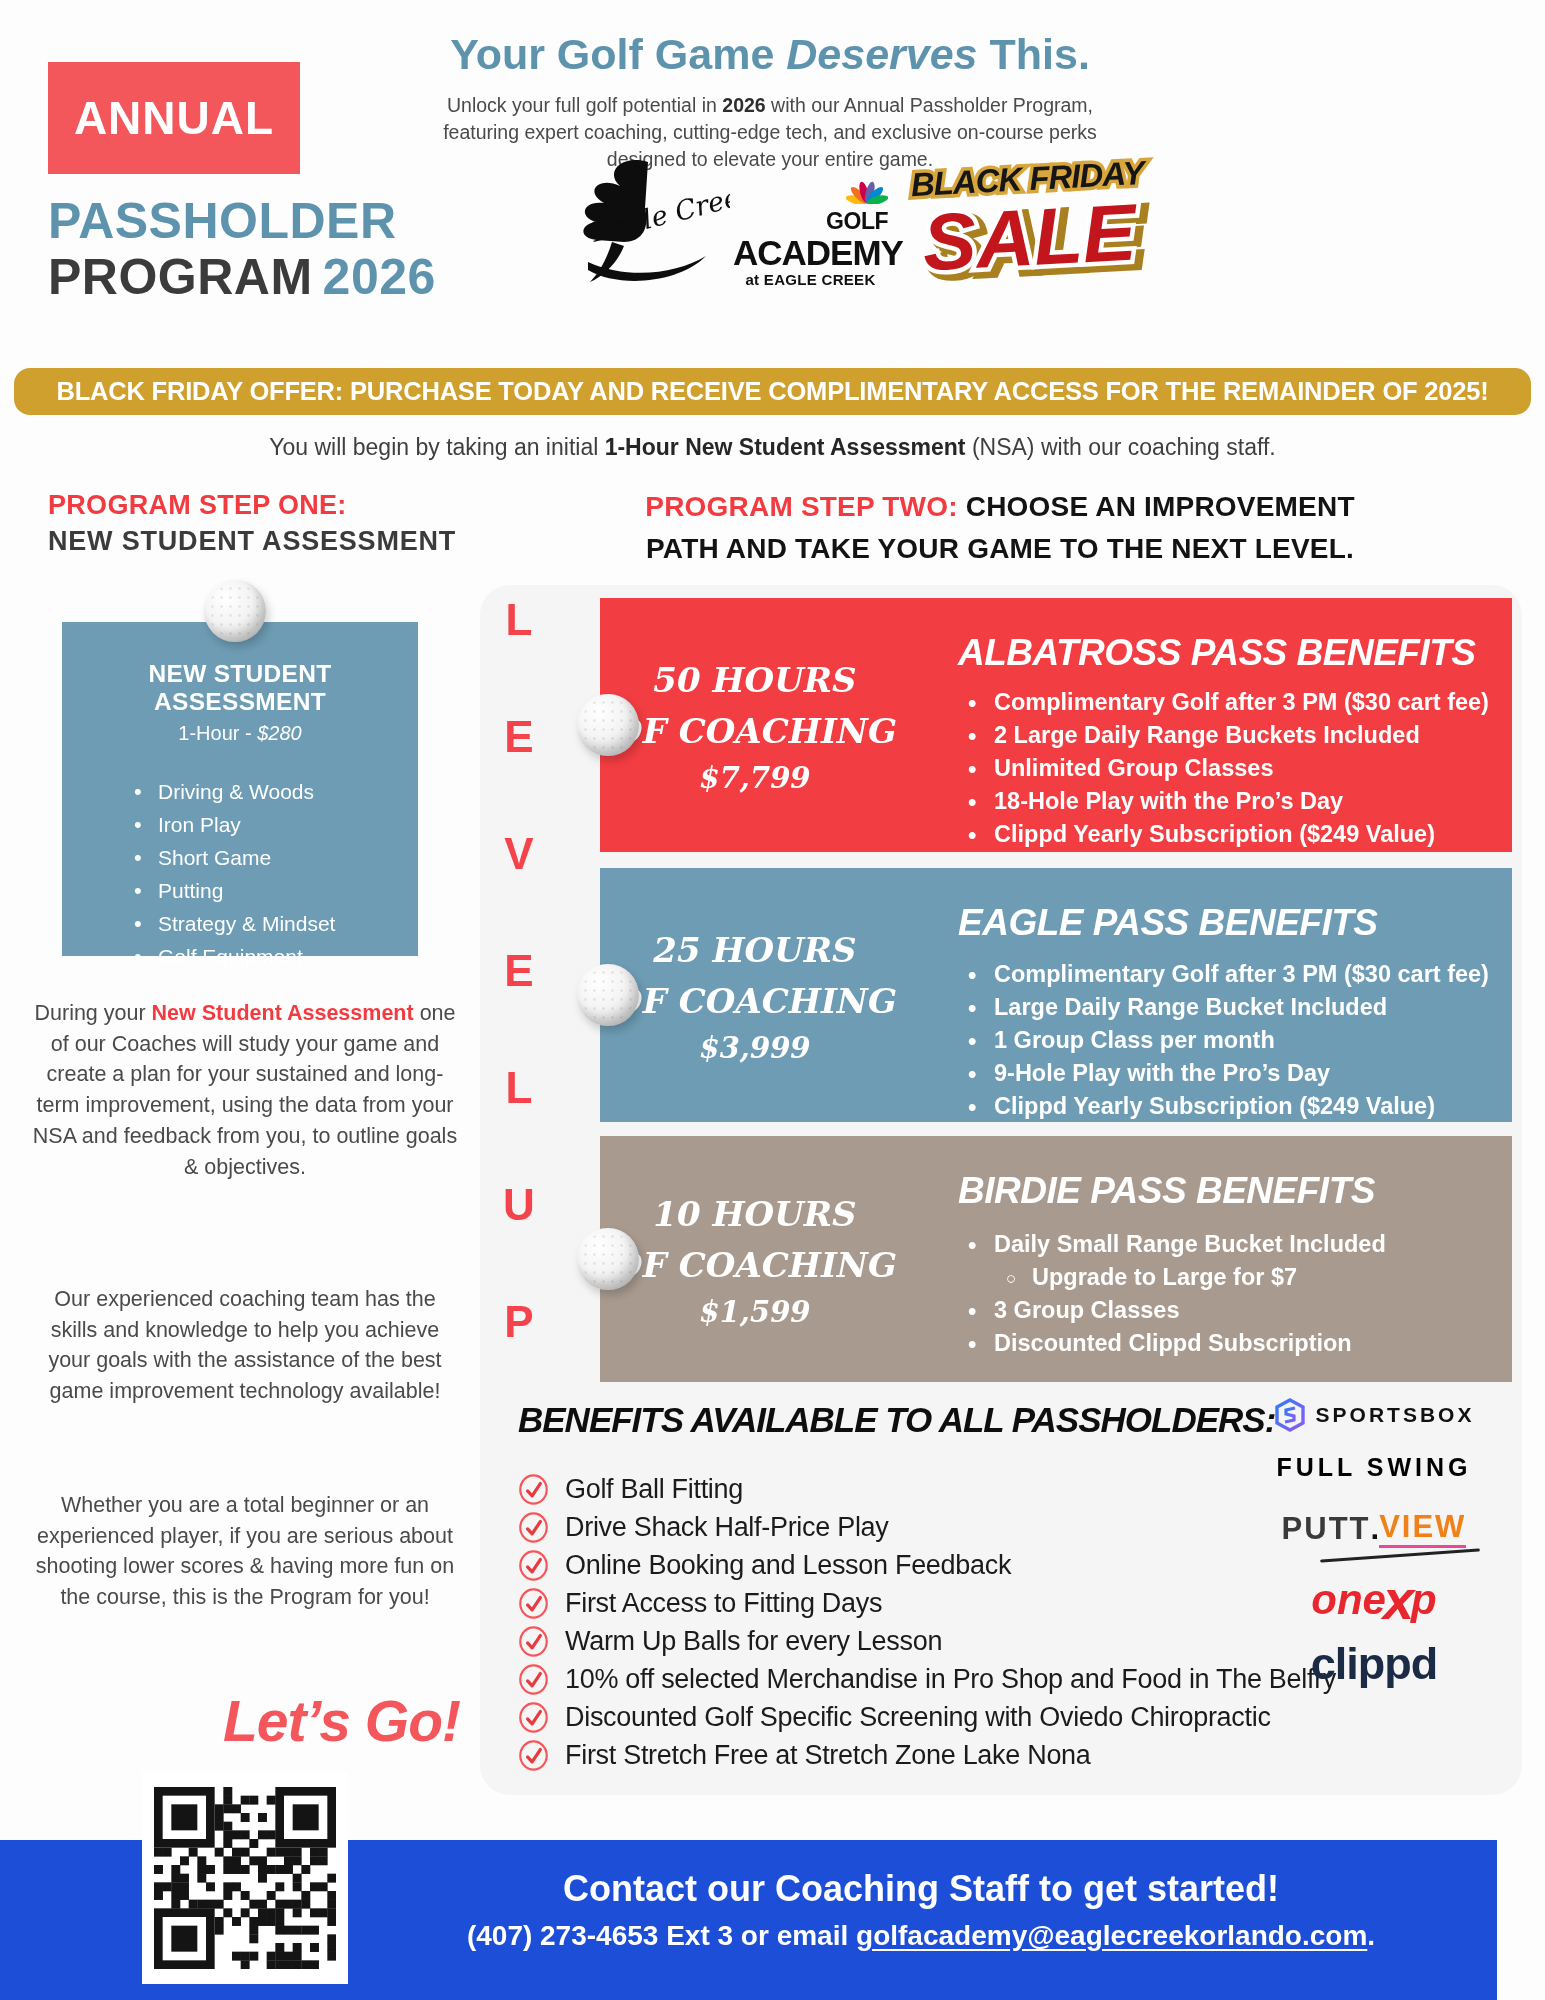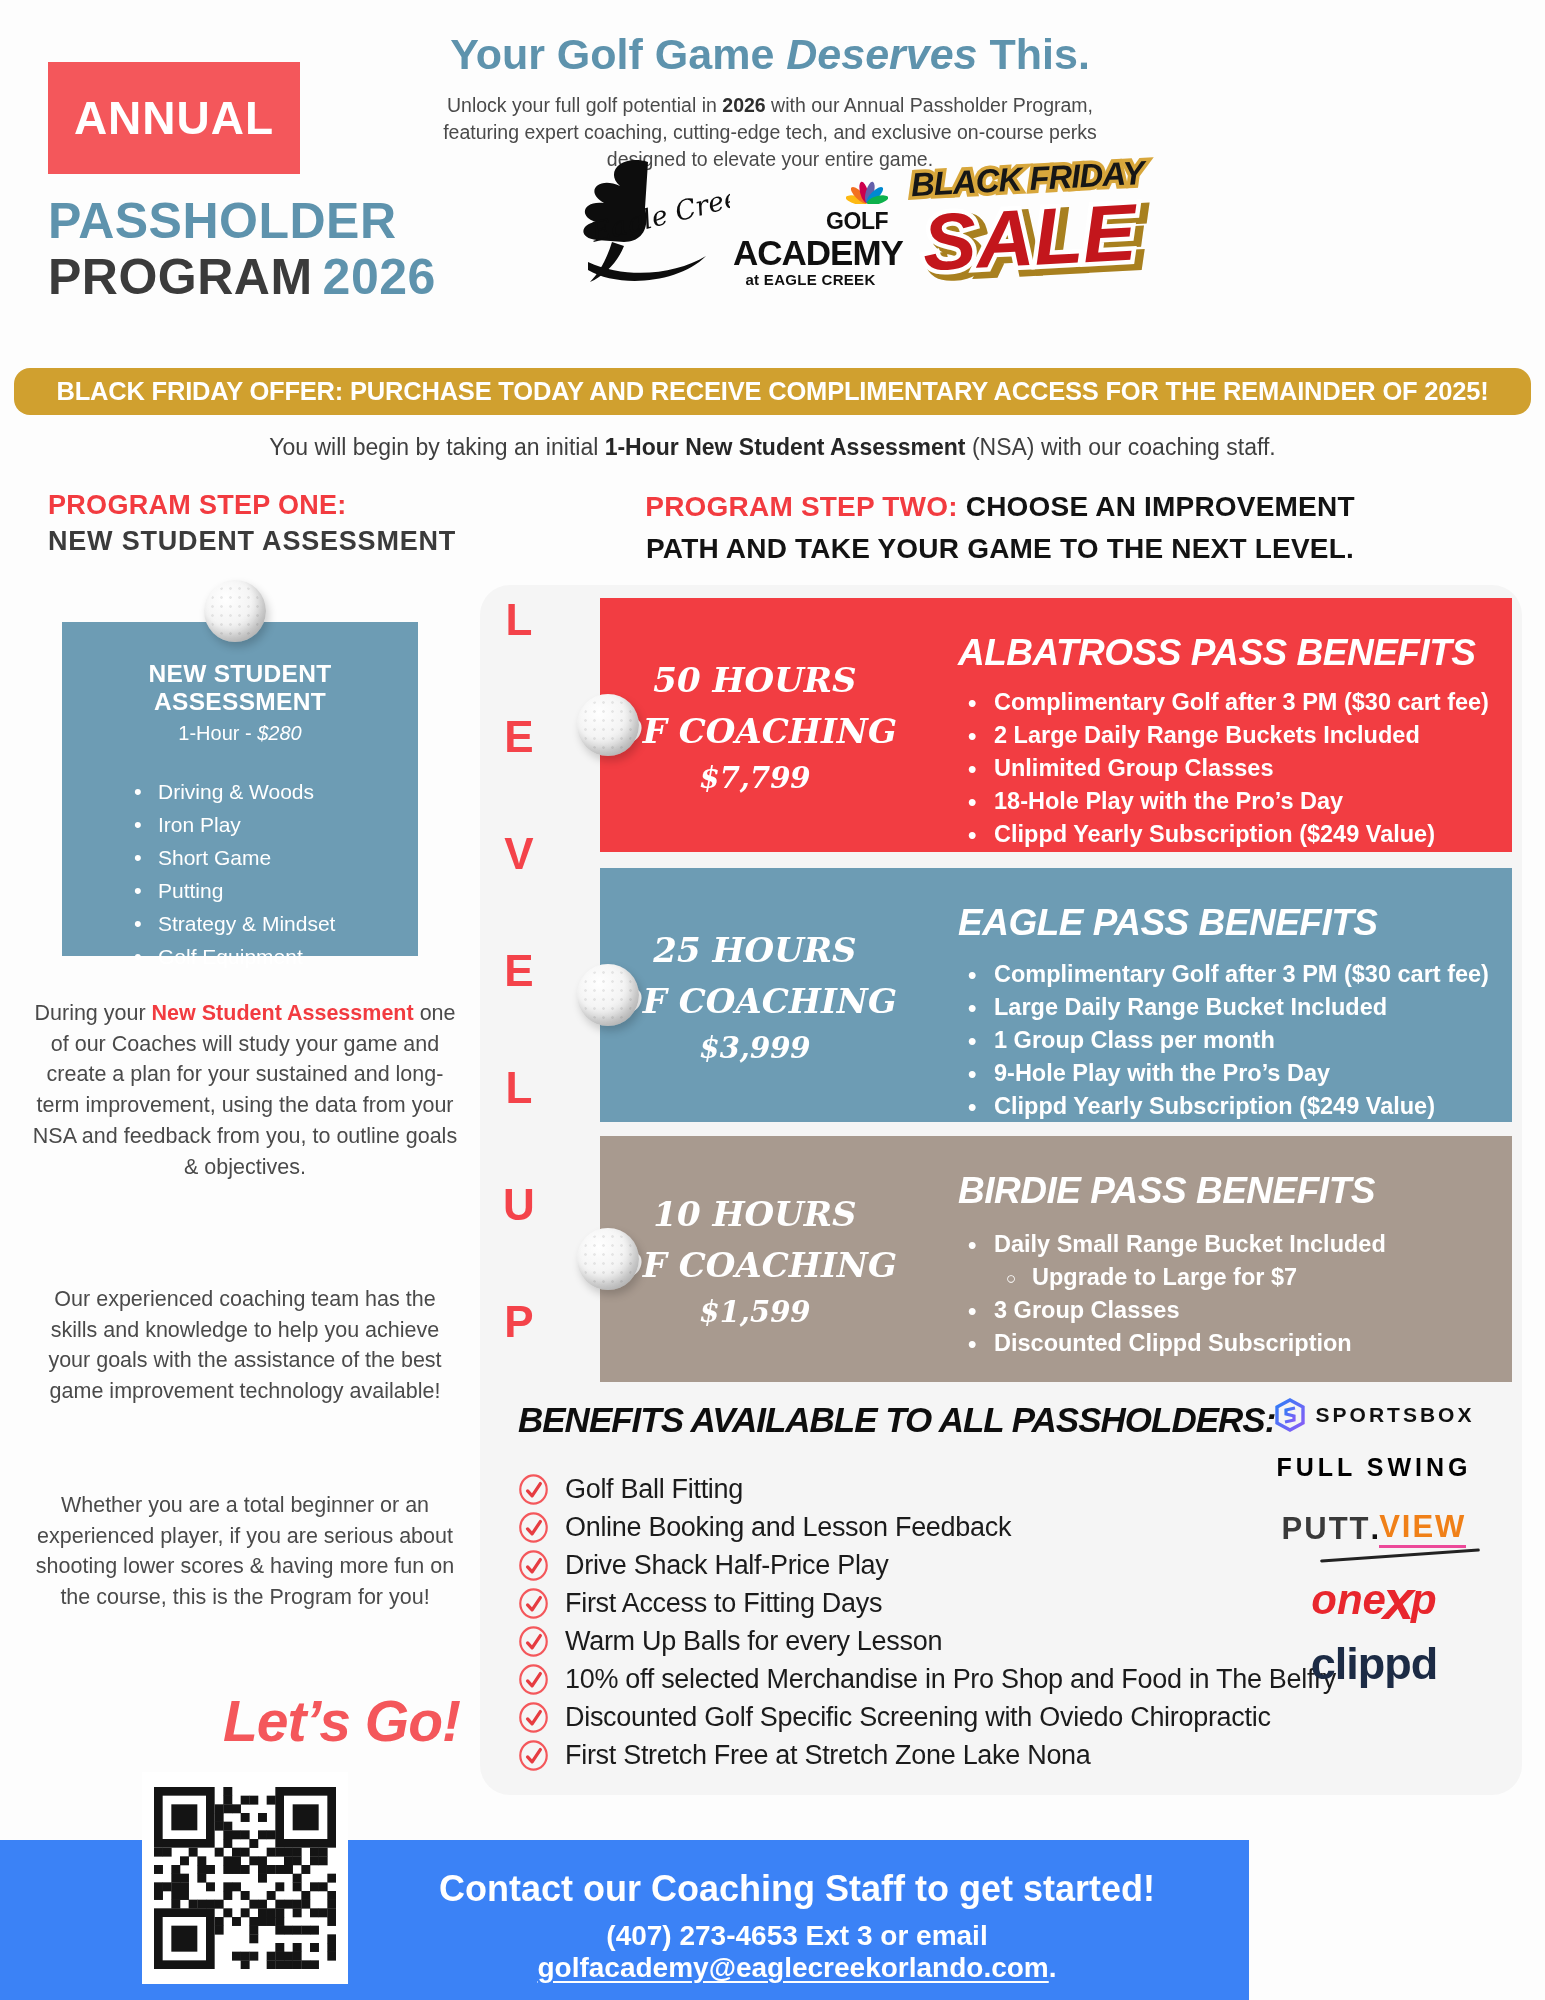--- a/index.html
+++ b/index.html
@@ -117,21 +117,21 @@
   .pv-putt{font-size:31px;font-weight:bold;letter-spacing:2px;color:#3a3a3a;}
   .pv-dot{font-size:31px;font-weight:bold;color:#111;}
   .pv-view{font-size:31px;font-weight:bold;letter-spacing:2px;color:#f08018;border-bottom:3px solid #ec4899;}
   .pv-swoosh{position:absolute;left:38px;bottom:-9px;width:160px;height:3px;background:#222;
     transform:rotate(-4deg);border-radius:2px;}
   .onexp{margin-top:24px;font-style:italic;font-weight:800;color:#e8262d;font-size:42px;line-height:1;}
   .onexp .x{font-size:56px;margin:0 -3px;vertical-align:-6px;}
   .clippd{margin-top:10px;font-size:45px;font-weight:800;color:#1c2b45;letter-spacing:-1px;}
 
   
-  .footer{left:0;top:1840px;width:1249px;height:160px;background:#3b82f6;z-index:1;}
+  .footer{left:0;top:1840px;width:1497px;height:160px;background:#1d4ed8;z-index:1;}
   .footer-inner{margin-left:345px;text-align:center;color:#fff;}
   .f-line1{margin-top:28px;font-size:36px;font-weight:800;}
   .f-line2{margin-top:10px;font-size:28px;font-weight:bold;}
   .f-line2 .email{text-decoration:underline;text-underline-offset:4px;}
 </style>
 </head>
 <body>
 
 <div class="page">
 
@@ -298,28 +298,28 @@
           <ellipse cx="17" cy="17" rx="14.5" ry="15.5" fill="none" stroke="#f4575b" stroke-width="2.4"></ellipse>
           <path d="M10.5 18.5 L15.5 24 L24.5 10.5" fill="none" stroke="#e63c41" stroke-width="3.6" stroke-linecap="round" stroke-linejoin="round"></path>
         </svg>
       <span class="chk-text">Golf Ball Fitting</span>
     </div>
     <div class="chk-row">
       <svg class="chk-icon" viewBox="0 0 34 34">
           <ellipse cx="17" cy="17" rx="14.5" ry="15.5" fill="none" stroke="#f4575b" stroke-width="2.4"></ellipse>
           <path d="M10.5 18.5 L15.5 24 L24.5 10.5" fill="none" stroke="#e63c41" stroke-width="3.6" stroke-linecap="round" stroke-linejoin="round"></path>
         </svg>
+      <span class="chk-text">Drive Shack Half-Price Play</span>
+    </div>
+    <div class="chk-row">
+      <svg class="chk-icon" viewBox="0 0 34 34">
+          <ellipse cx="17" cy="17" rx="14.5" ry="15.5" fill="none" stroke="#f4575b" stroke-width="2.4"></ellipse>
+          <path d="M10.5 18.5 L15.5 24 L24.5 10.5" fill="none" stroke="#e63c41" stroke-width="3.6" stroke-linecap="round" stroke-linejoin="round"></path>
+        </svg>
       <span class="chk-text">Online Booking and Lesson Feedback</span>
-    </div>
-    <div class="chk-row">
-      <svg class="chk-icon" viewBox="0 0 34 34">
-          <ellipse cx="17" cy="17" rx="14.5" ry="15.5" fill="none" stroke="#f4575b" stroke-width="2.4"></ellipse>
-          <path d="M10.5 18.5 L15.5 24 L24.5 10.5" fill="none" stroke="#e63c41" stroke-width="3.6" stroke-linecap="round" stroke-linejoin="round"></path>
-        </svg>
-      <span class="chk-text">Drive Shack Half-Price Play</span>
     </div>
     <div class="chk-row">
       <svg class="chk-icon" viewBox="0 0 34 34">
           <ellipse cx="17" cy="17" rx="14.5" ry="15.5" fill="none" stroke="#f4575b" stroke-width="2.4"></ellipse>
           <path d="M10.5 18.5 L15.5 24 L24.5 10.5" fill="none" stroke="#e63c41" stroke-width="3.6" stroke-linecap="round" stroke-linejoin="round"></path>
         </svg>
       <span class="chk-text">First Access to Fitting Days</span>
     </div>
     <div class="chk-row">
       <svg class="chk-icon" viewBox="0 0 34 34">

